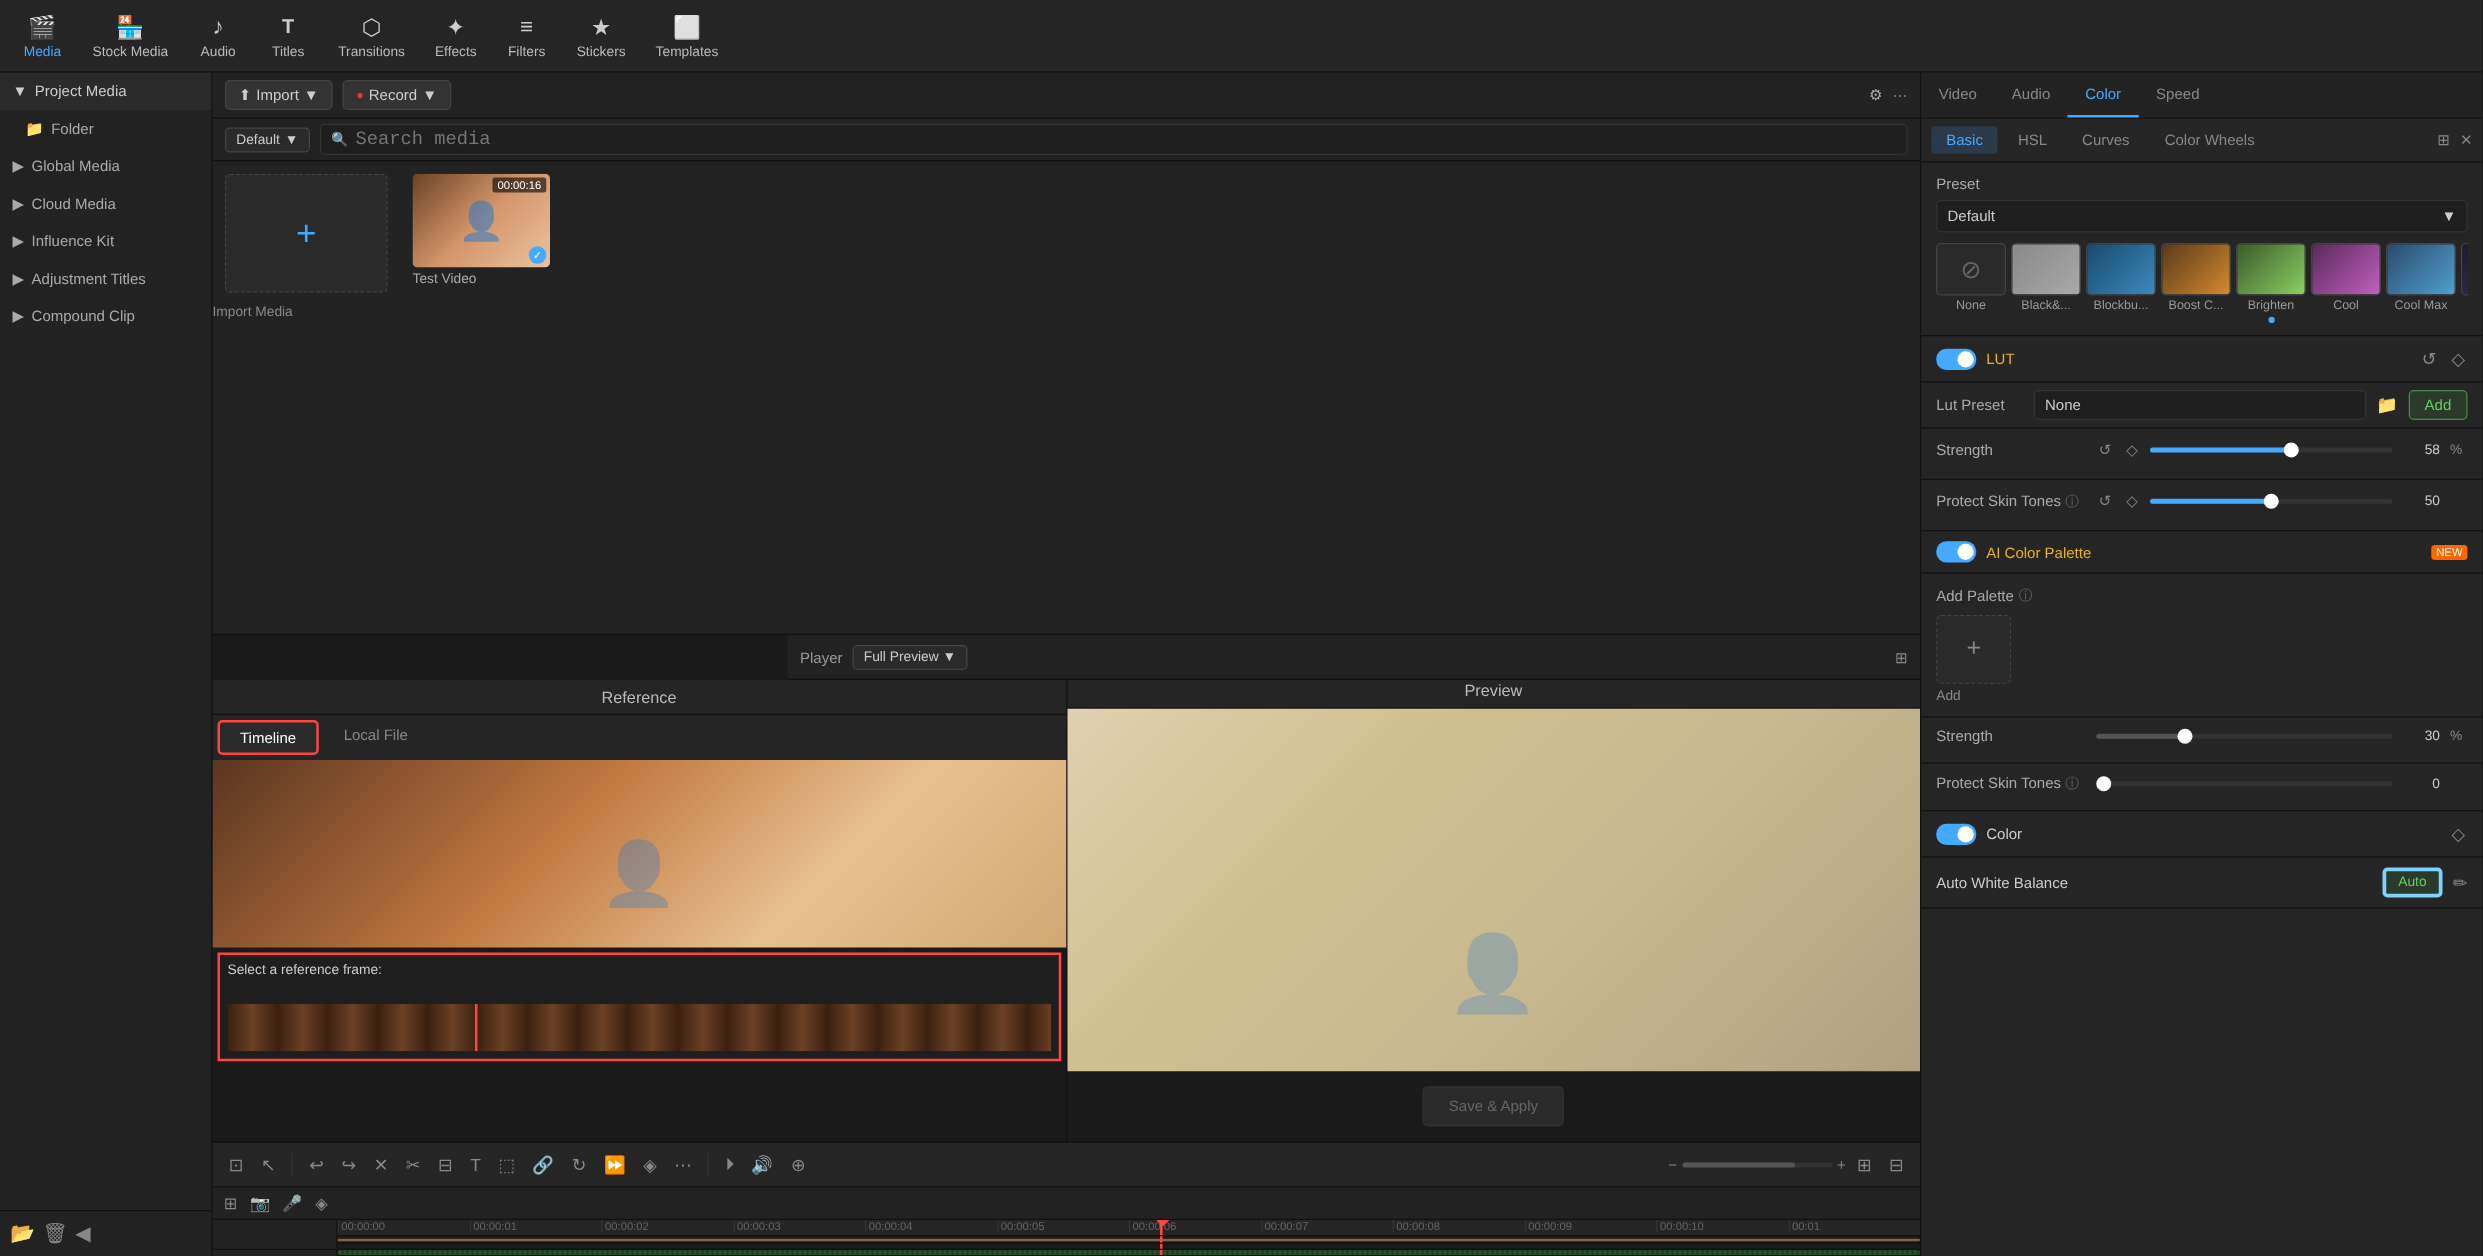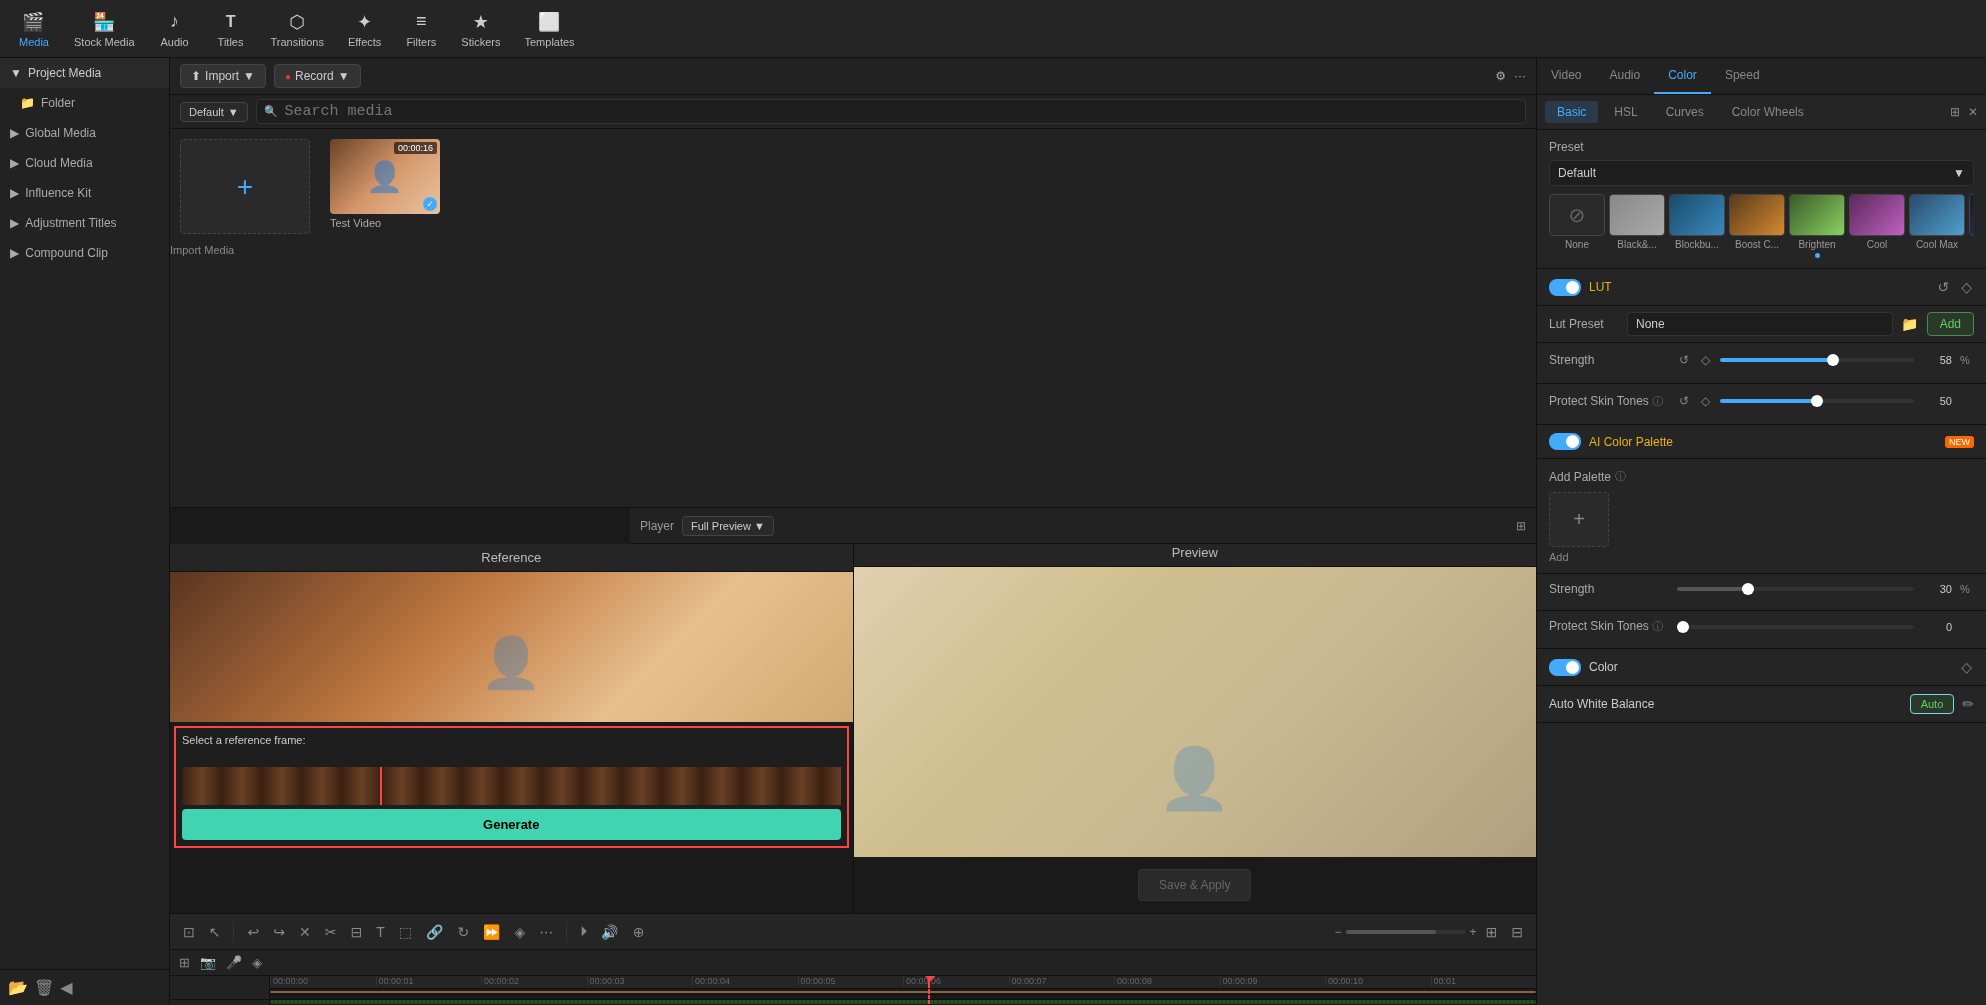--- a/index.html
+++ b/index.html
@@ -670,21 +670,21 @@
 
     .auto-balance-row {
       display: flex;
       align-items: center;
       gap: 8px;
       padding: 8px 12px;
       border-bottom: 1px solid #111;
     }
     .auto-btn {
       background: #2a3a2a;
-      border: 1px solid #7dd3fc;
+      border: 3px solid #7dd3fc;
       color: #6c6;
       padding: 3px 10px;
       border-radius: 4px;
       cursor: pointer;
       font-size: 11px;
       margin-left: auto;
     }
     .edit-icon { color: #888; font-size: 14px; cursor: pointer; }
 
     .temp-row {
@@ -1031,34 +1031,39 @@
         <div class="quality-dropdown">
           <span>Full Preview</span>
           <span>▼</span>
         </div>
         <span class="preview-icon-btn" style="margin-left:auto;">⊞</span>
       </div>
 
       <div class="ref-col">
         <div style="margin-top:36px;">
           <div class="col-header">Reference</div>
+          <div class="ref-tabs-row">
+            <div class="rt active">
+              <span>Timeline</span>
+            </div>
+            <div class="rt">
+              <span>Local File</span>
+            </div>
+          </div>
 
           <div style="height:150px;background:linear-gradient(135deg,#5a3520 0%,#c07840 40%,#e8c090 70%,#d0a870 100%);position:relative;">
             <div style="position:absolute;bottom:20%;left:50%;transform:translateX(-50%);font-size:50px;opacity:0.3;">👤</div>
           </div>
 
           <div class="reference-frame-wrapper">
             <div class="frame-select-label">Select a reference frame:</div>
             <div class="frame-strip">
               <div class="frame-strip-inner"></div>
               <div class="frame-cursor"></div>
             </div>
-            <button class="generate-btn">
-              <span>Generate</span>
-            </button>
           </div>
         </div>
       </div>
 
       <div class="prev-col">
         <div style="margin-top:31px;">
           <div class="col-header">Preview</div>
           <div style="height:290px;background:linear-gradient(135deg,#e0d0b0 0%,#d0c090 30%,#c8b890 60%,#b0a080 100%);position:relative;">
             <div style="position:absolute;bottom:15%;left:50%;transform:translateX(-50%);font-size:60px;opacity:0.25;">👤</div>
           </div>

